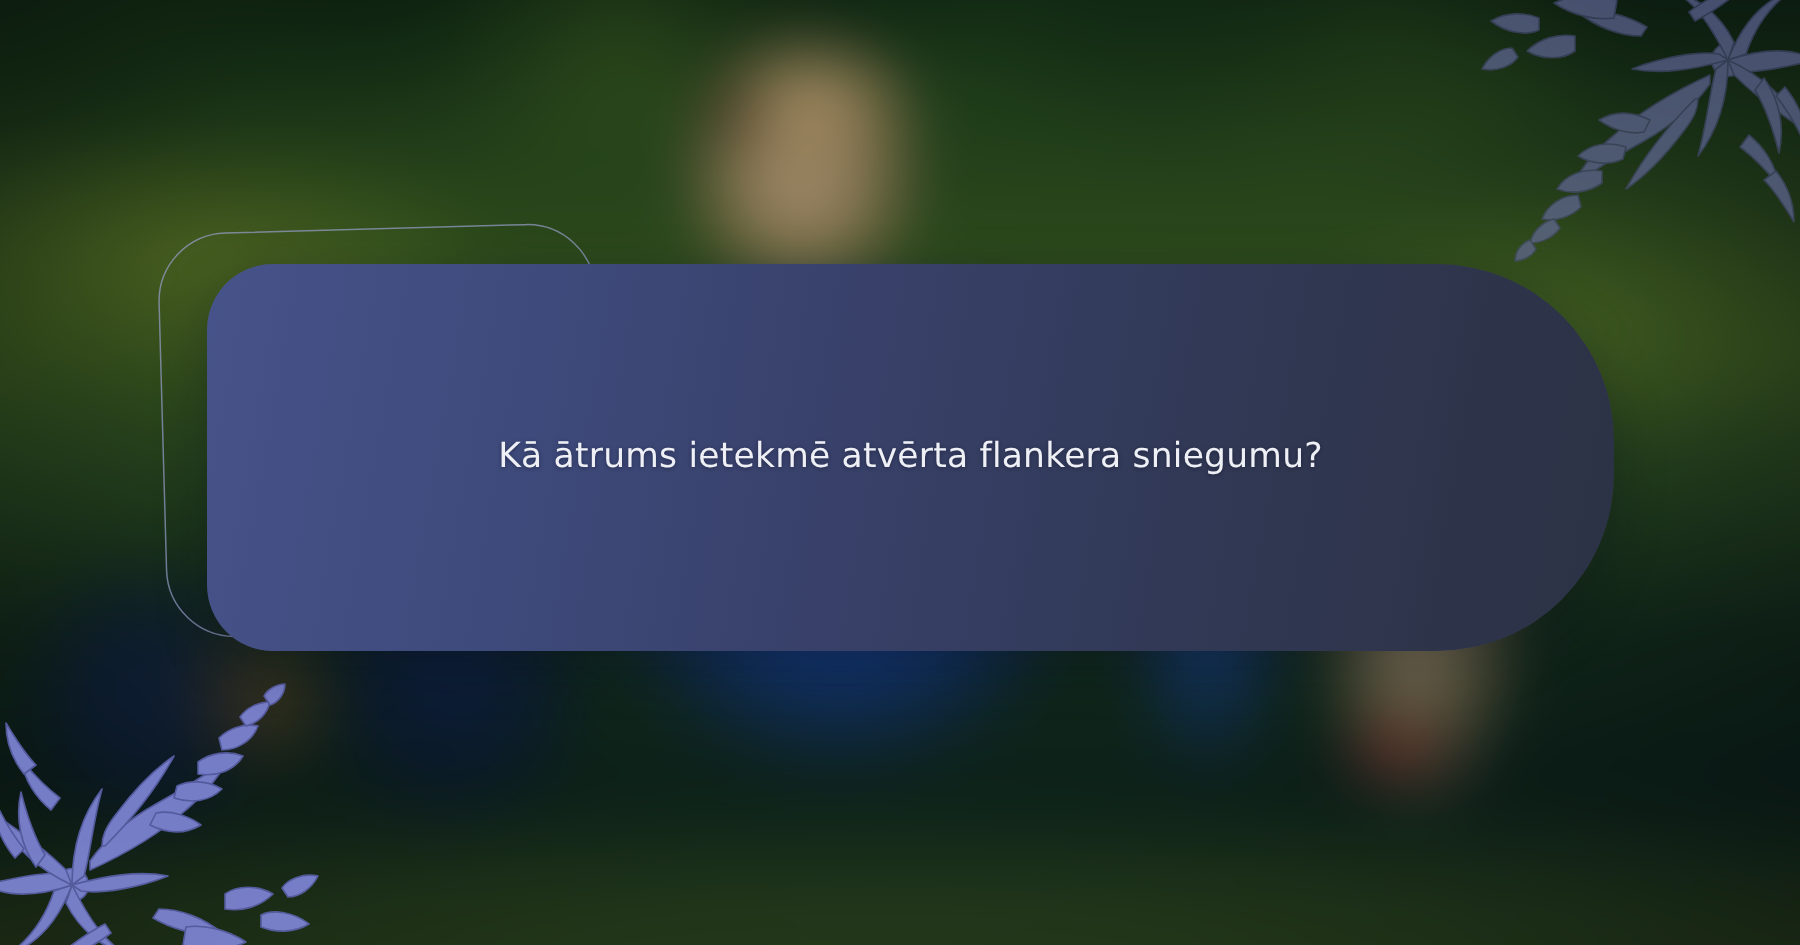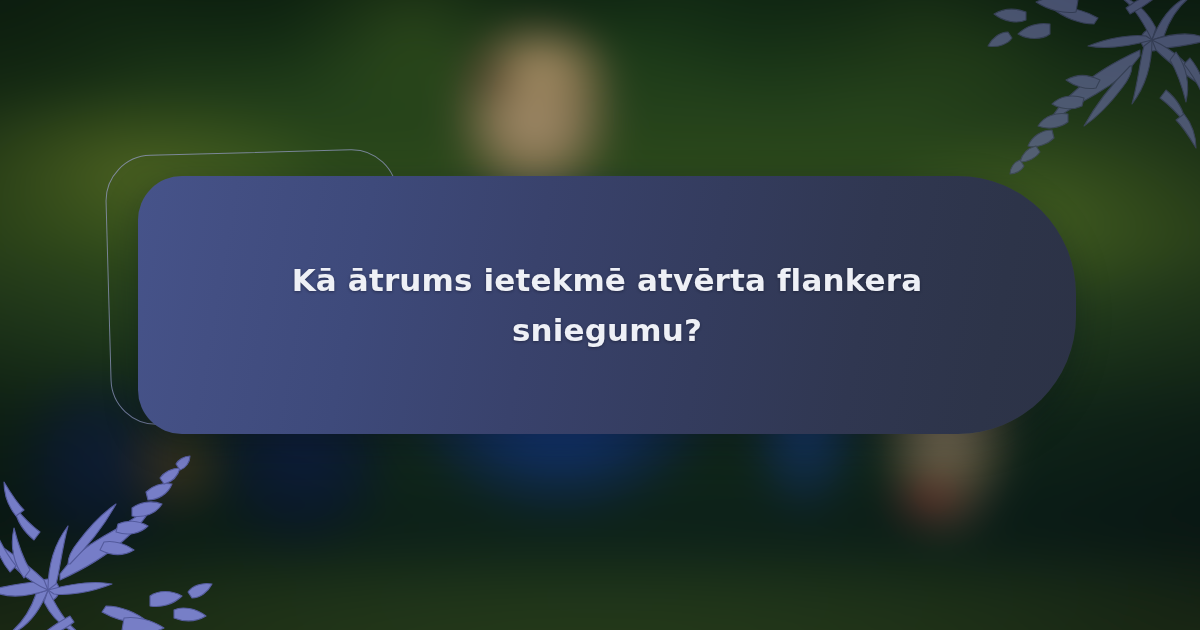--- a/index.html
+++ b/index.html
@@ -233,22 +233,22 @@
   .card-inner {
     width: 100%;
     padding: 0 70px;
     box-sizing: border-box;
     text-align: center;
   }
 
   .question-text {
     margin: 0;
     color: #eef0f6;
-    font-size: 31px;
-    font-weight: 700;
+    font-size: 23px;
+    font-weight: 400;
     line-height: 1.62;
     letter-spacing: 0.15px;
     text-shadow: 0 1px 3px rgba(10,14,32,0.45);
     max-width: 640px;
     margin-left: auto;
     margin-right: auto;
   }
 </style>
 </head>
 <body>

